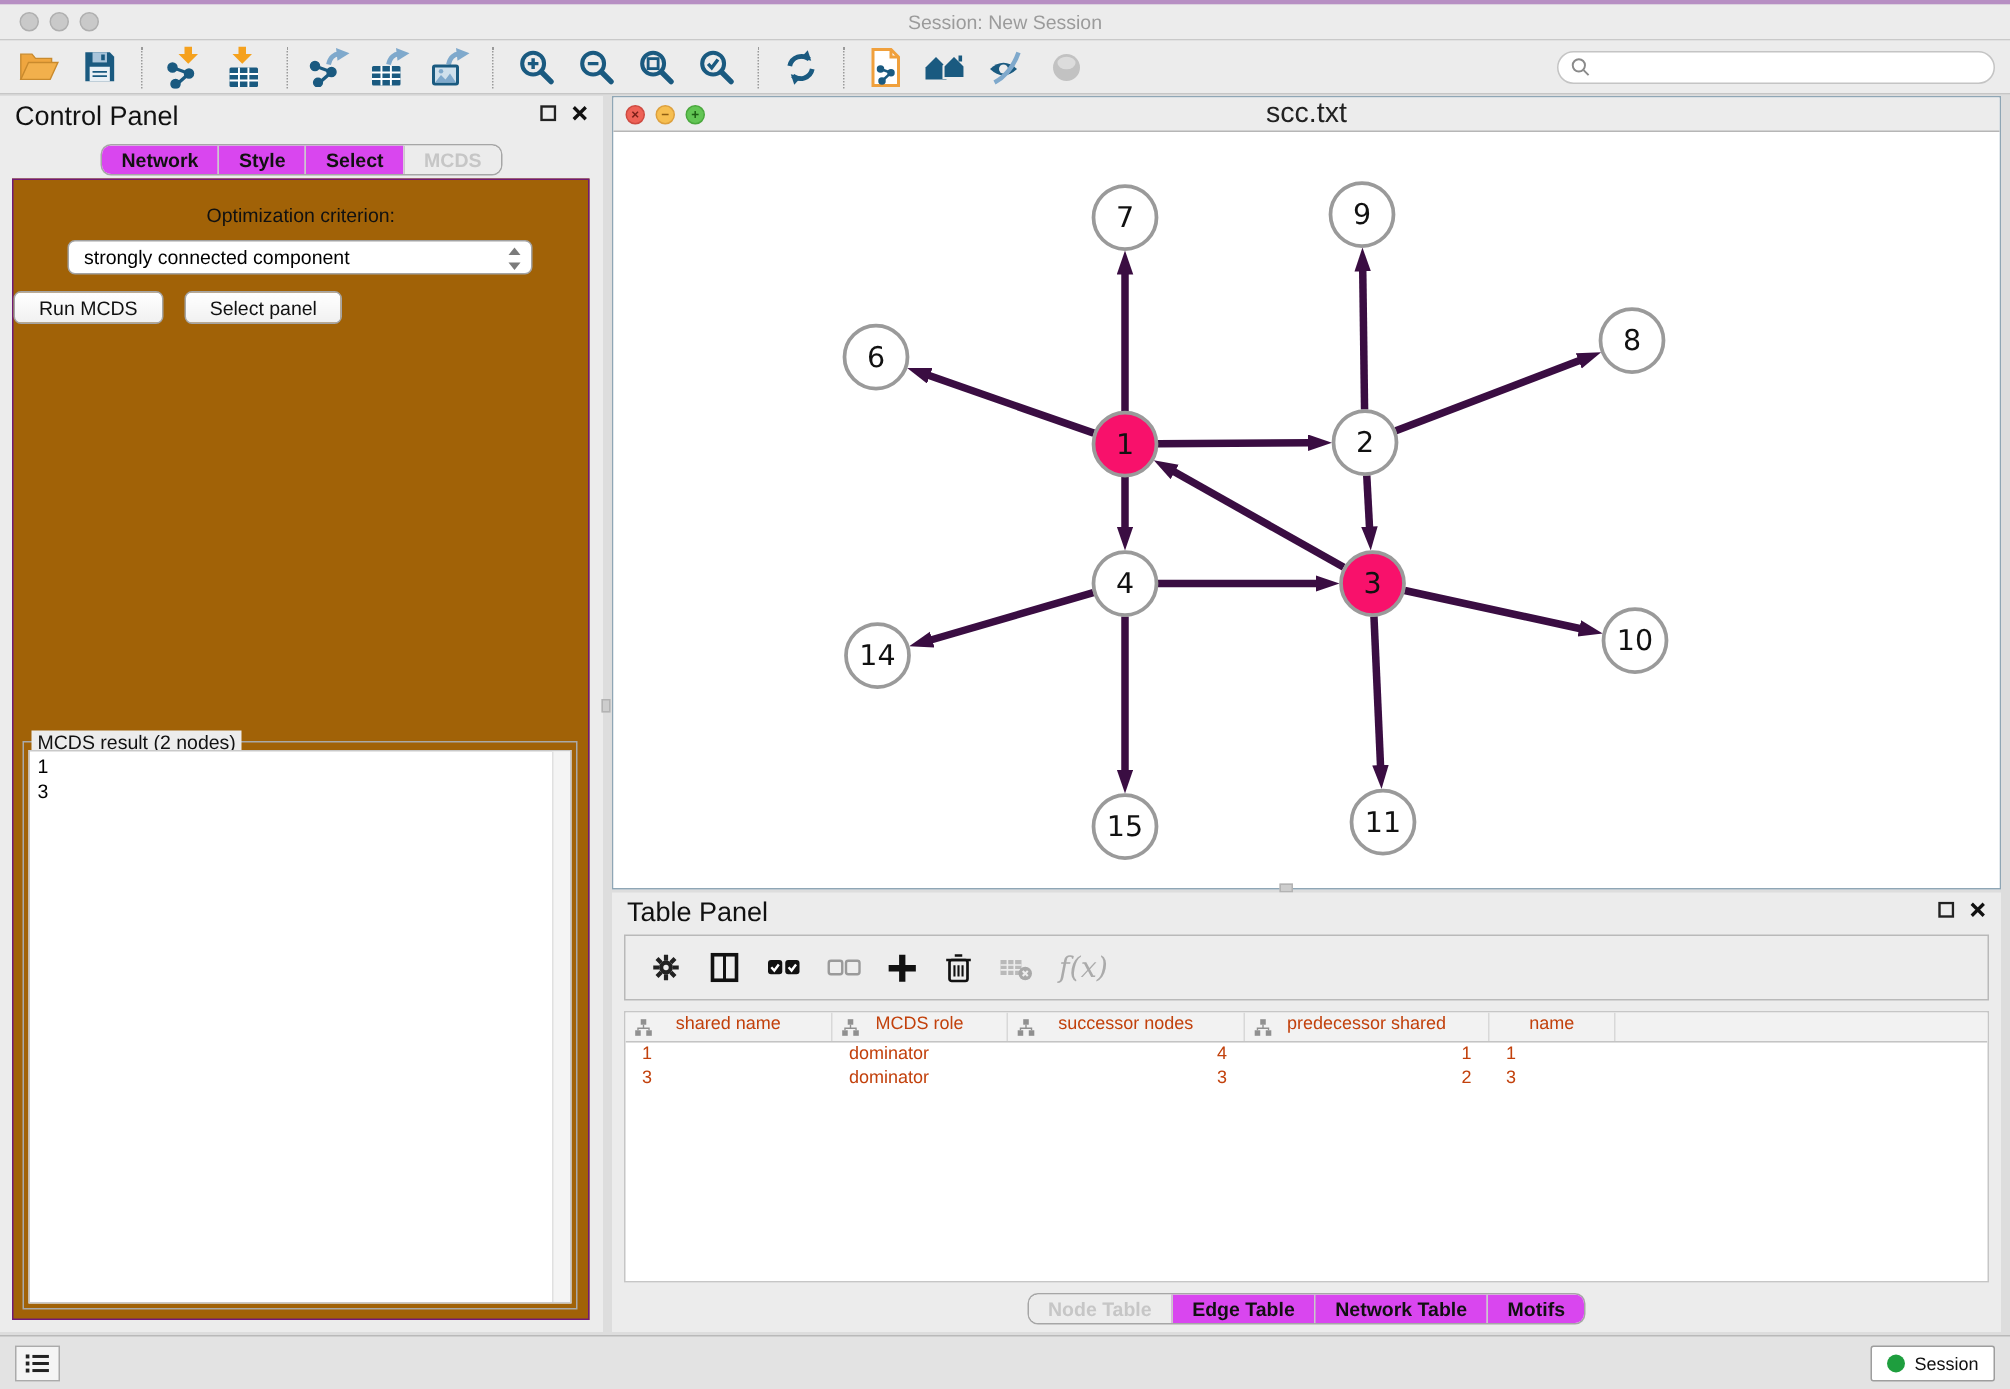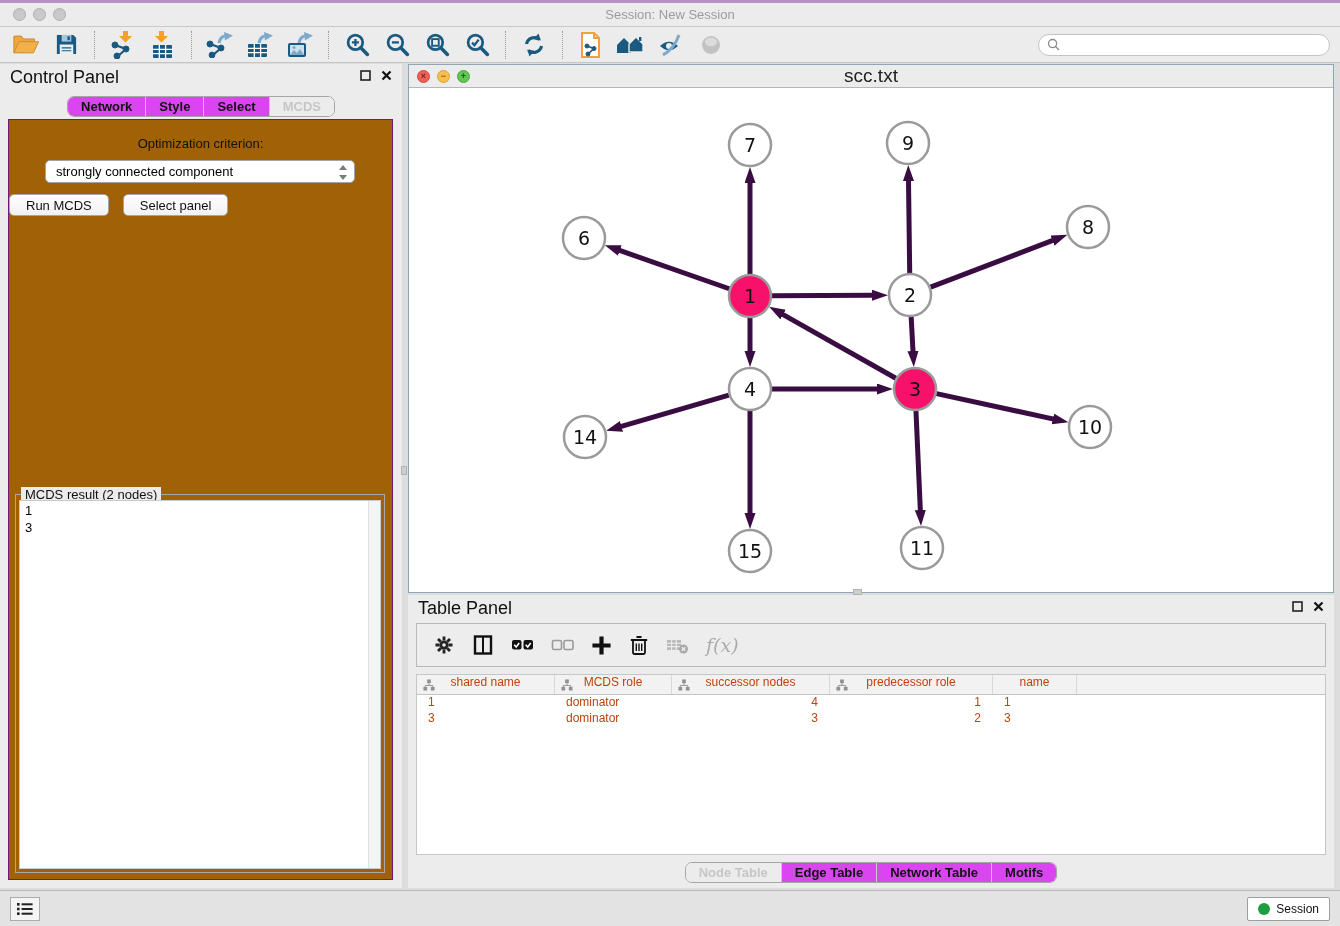--- a/index.html
+++ b/index.html
@@ -472,21 +472,21 @@
       </div>
       <div class="tcell c3">
         <svg class="treeicon" width="12" height="12" viewBox="0 0 12 13">
           <g fill="#909090">
               <rect x="4" y="0.5" width="4" height="4"></rect>
               <rect x="0" y="8.5" width="4" height="4"></rect>
               <rect x="8" y="8.5" width="4" height="4"></rect>
             </g>
           <path d="M6 4.5 v2.5 M2 8.5 v-1.5 h8 v1.5" stroke="#909090" fill="none"></path>
         </svg>
-        <span>predecessor role</span>
+        <span>predecessor shared</span>
       </div>
       <div class="tcell c4">
         <span>name</span>
       </div>
     </div>
     <div id="tbody">
         <div class="trow tdata">
           <div class="tcell c0 al">1</div>
           <div class="tcell c1 al">dominator</div>
           <div class="tcell c2 ar">4</div>

